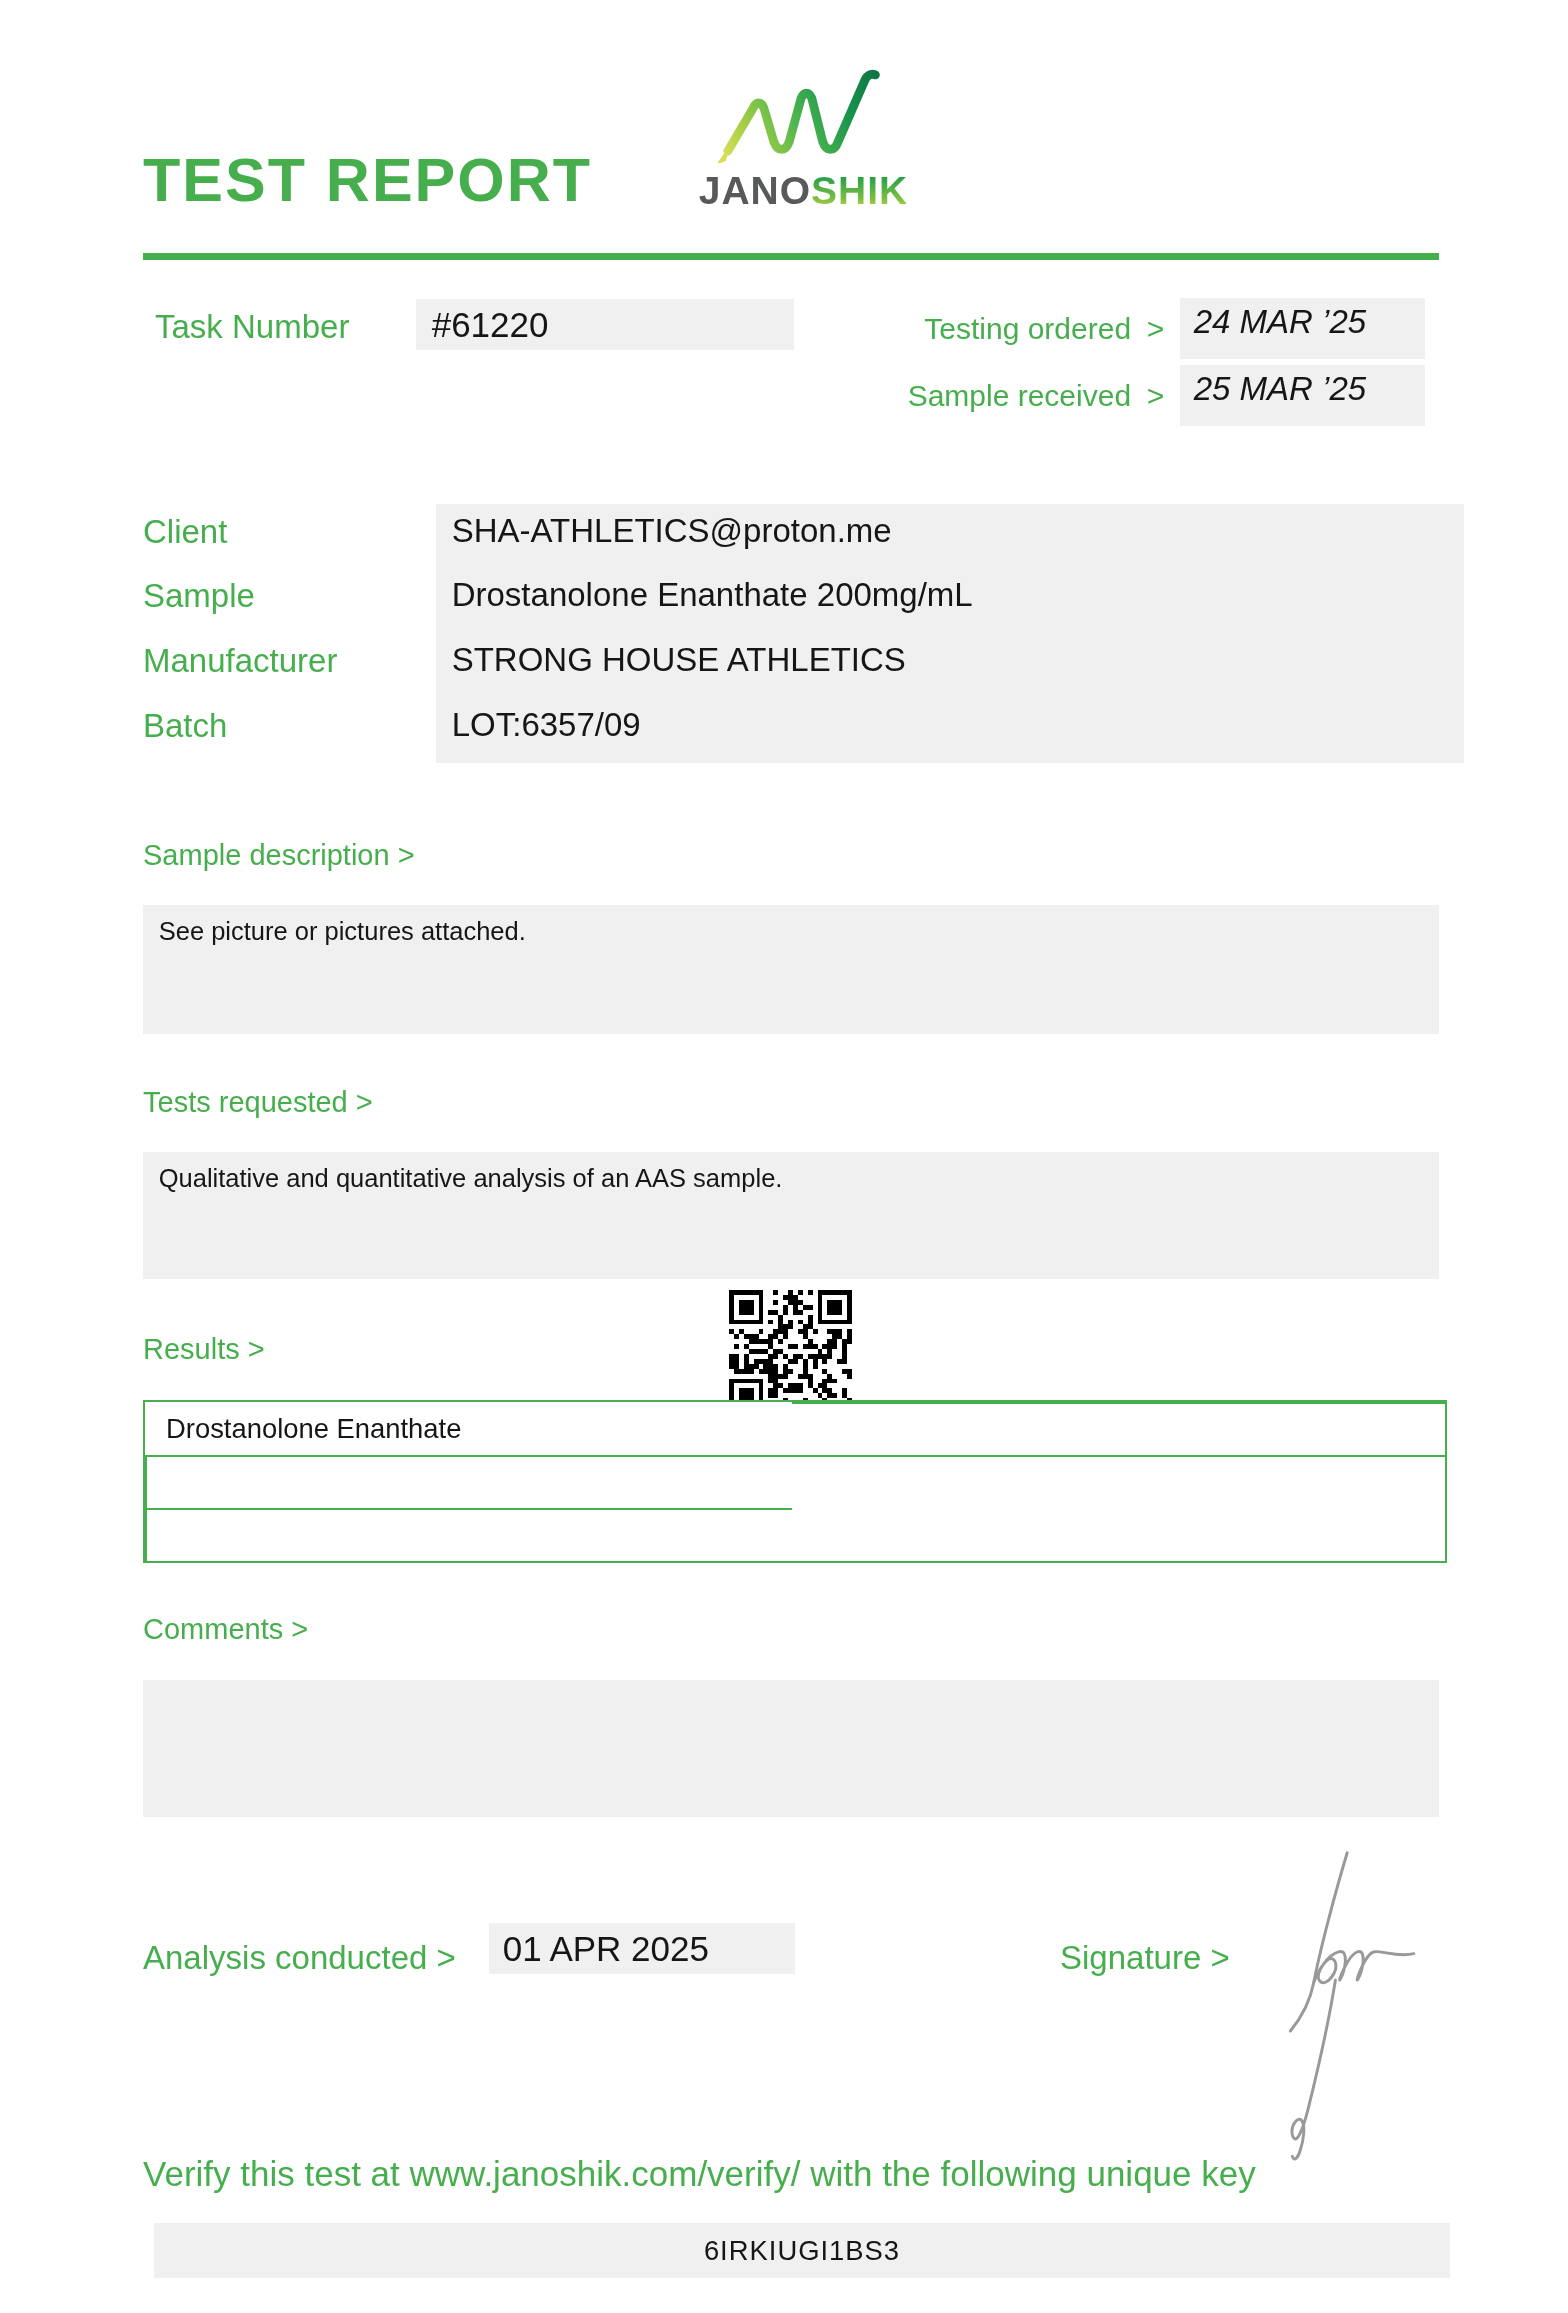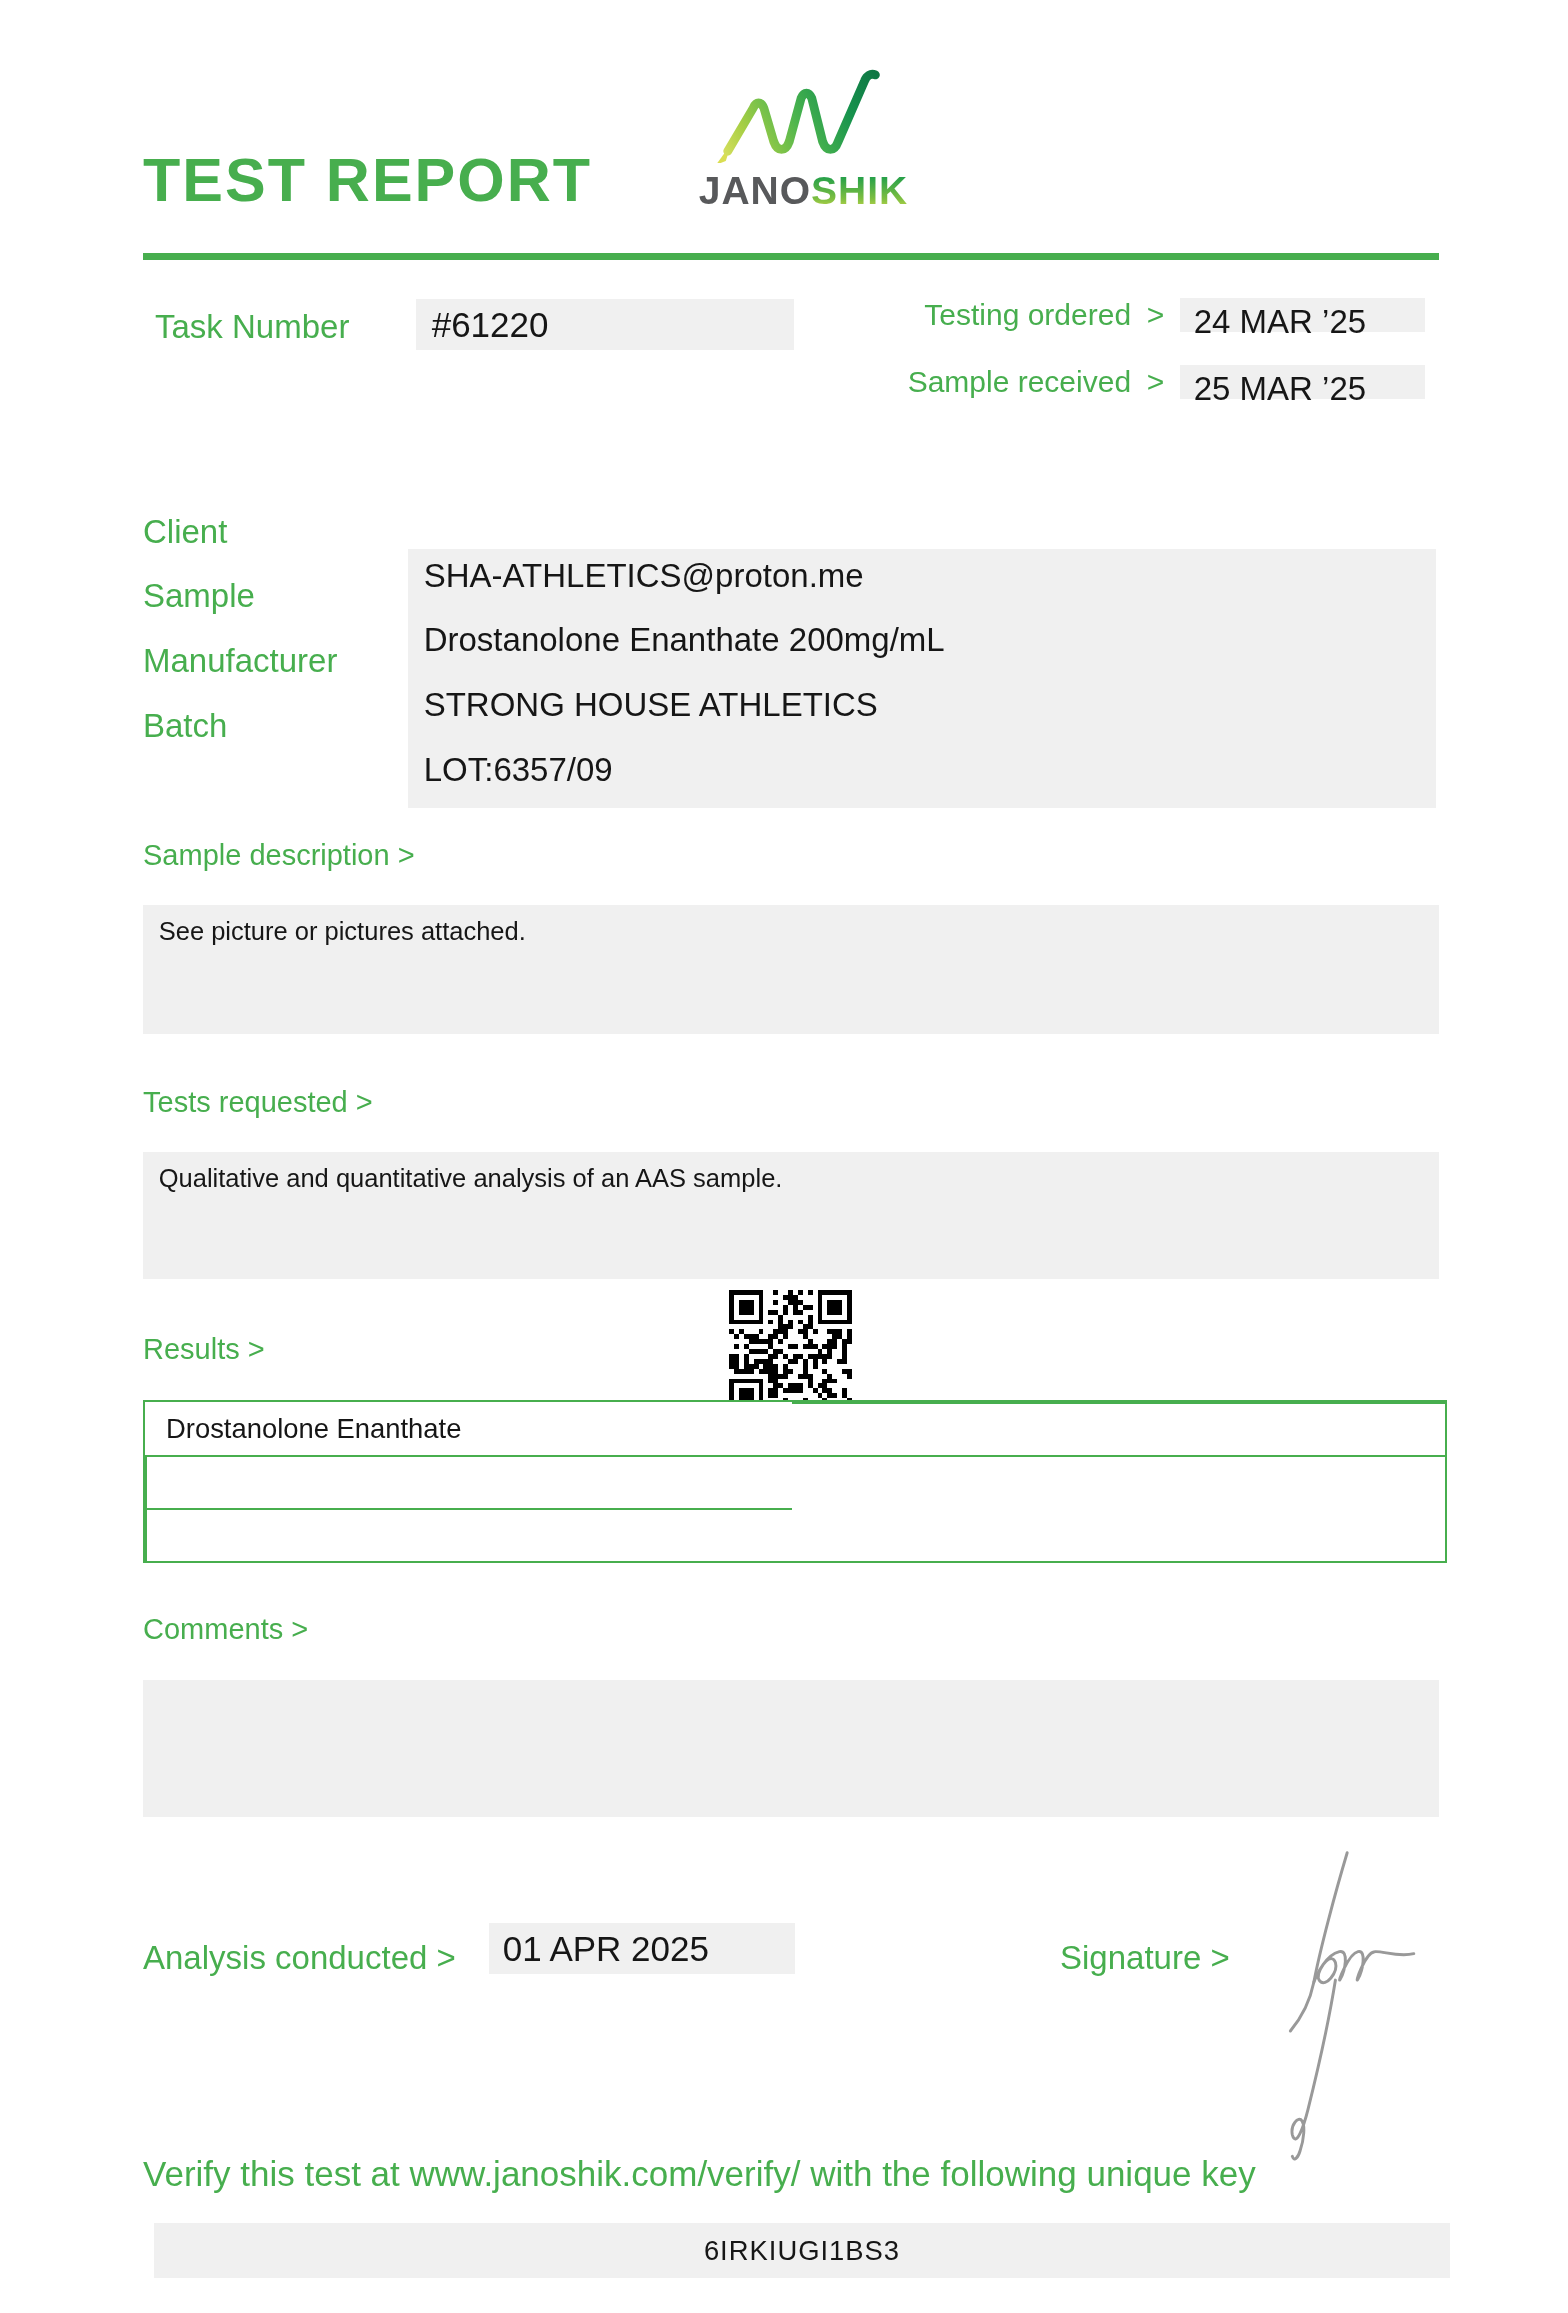--- a/index.html
+++ b/index.html
@@ -46,28 +46,28 @@
   .rule{left:143px;top:253px;width:1296px;height:6.9px;background:var(--green);}
 
   
   .green-label{color:var(--green);font-size:33px;white-space:nowrap;}
   .gbox{background:var(--box);}
   .task-label{left:143px;top:308px;margin-left:12px;}
   .task-box{left:416px;top:299px;width:378px;height:51px;}
   .task-box .val{font-size:35px;line-height:51px;padding-left:15.7px;}
   .date-row{right:143px;display:flex;align-items:center;gap:15.7px;}
   .date-row .lbl{color:var(--green);font-size:30px;white-space:nowrap;}
-  .date-box{width:245px;height:34px;background:var(--box);}
+  .date-box{width:245px;height:61px;background:var(--box);font-style:italic;}
   .date-box .val{font-size:33px;line-height:47px;padding-left:13.7px;font-weight:500;white-space:nowrap;}
   .dr1{top:298px;}
   .dr2{top:365px;}
 
   
   .info-label{left:143px;}
-  .info-box{left:408px;width:1028px;height:65px;margin-top:45px;}
+  .info-box{left:436px;width:1028px;height:65px;}
   .info-box .val{font-size:33px;line-height:53px;padding-left:15.7px;white-space:nowrap;}
 
   
   .sec-head{color:var(--green);font-size:29px;left:143px;white-space:nowrap;}
   .sec-box{left:143px;width:1296px;background:var(--box);}
   .sec-box .txt{font-size:25.5px;padding:11.8px 0 0 15.7px;}
 
   
   .results-table{
     left:143px;top:1400px;width:1300px;

